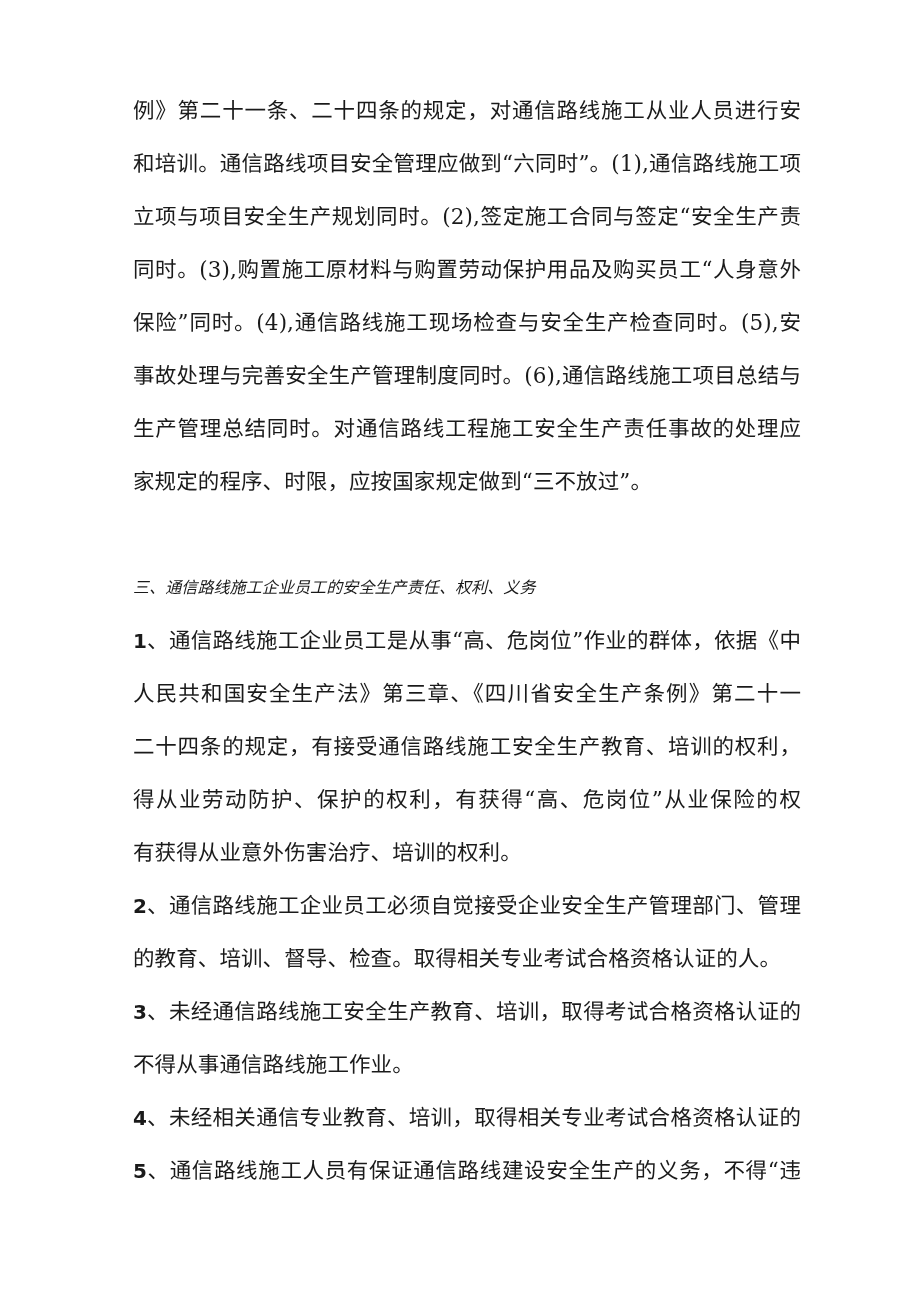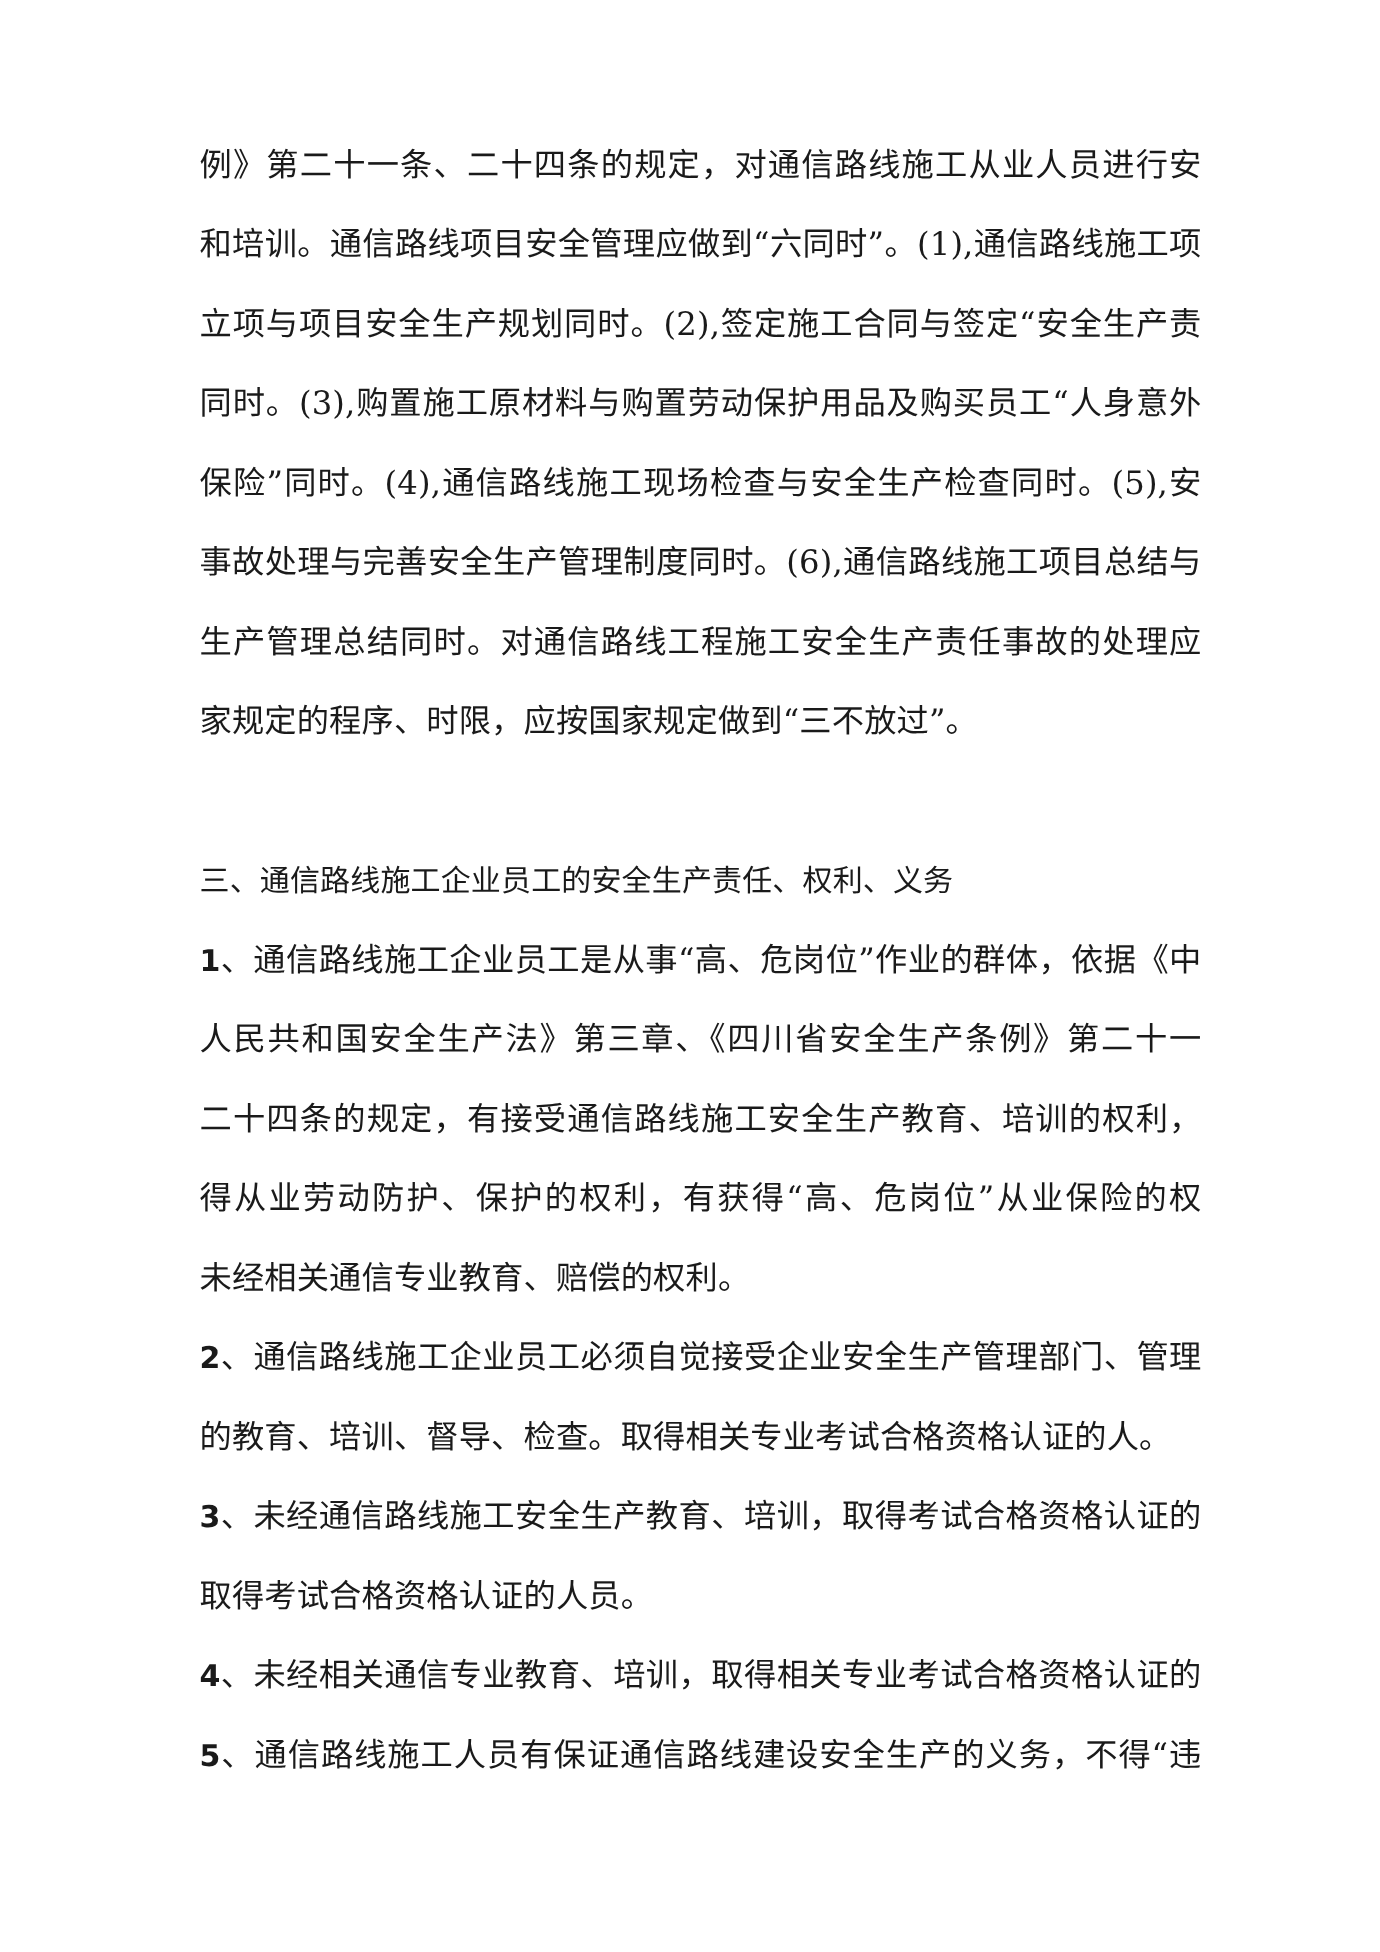--- a/index.html
+++ b/index.html
@@ -52,21 +52,22 @@
   }
 
   
   .doc-line.flush {
     white-space: normal;
     text-align: center;
     text-align-last: left;
   }
 
   .doc-line.heading {
-    font-size: 20px;
+    font-size: 16px;
+    font-style: italic;
   }
 
   
   .marker {
     font-family: "DejaVu Sans", "Liberation Sans", sans-serif;
     font-weight: 700;
     font-size: 20px;
     letter-spacing: 0;
   }
 
@@ -91,29 +92,29 @@
       </div>
       <div class="spacer"></div>
       <div>
         <div class="doc-line heading flush">三、通信路线施工企业员工的安全生产责任、权利、义务</div>
       </div>
       <div>
         <div class="doc-line justify"><span class="marker">1</span>、通信路线施工企业员工是从事“高、危岗位”作业的群体，依据《中华</div>
         <div class="doc-line justify">人民共和国安全生产法》第三章、《四川省安全生产条例》第二十一条、</div>
         <div class="doc-line justify">二十四条的规定，有接受通信路线施工安全生产教育、培训的权利，有获</div>
         <div class="doc-line justify">得从业劳动防护、保护的权利，有获得“高、危岗位”从业保险的权利，</div>
-        <div class="doc-line flush">未经相关通信专业教育、赔偿的权利。</div>
+        <div class="doc-line flush">有获得从业意外伤害治疗、培训的权利。</div>
       </div>
       <div>
         <div class="doc-line justify"><span class="marker">2</span>、通信路线施工企业员工必须自觉接受企业安全生产管理部门、管理人员</div>
         <div class="doc-line flush">的教育、培训、督导、检查。取得相关专业考试合格资格认证的人。</div>
       </div>
       <div>
         <div class="doc-line justify"><span class="marker">3</span>、未经通信路线施工安全生产教育、培训，取得考试合格资格认证的人员，</div>
-        <div class="doc-line flush">取得考试合格资格认证的人员。</div>
+        <div class="doc-line flush">不得从事通信路线施工作业。</div>
       </div>
       <div>
         <div class="doc-line justify"><span class="marker">4</span>、未经相关通信专业教育、培训，取得相关专业考试合格资格认证的人</div>
       </div>
       <div>
         <div class="doc-line justify"><span class="marker">5</span>、通信路线施工人员有保证通信路线建设安全生产的义务，不得“违章、</div>
       </div>
     </div>
 </div>
 

